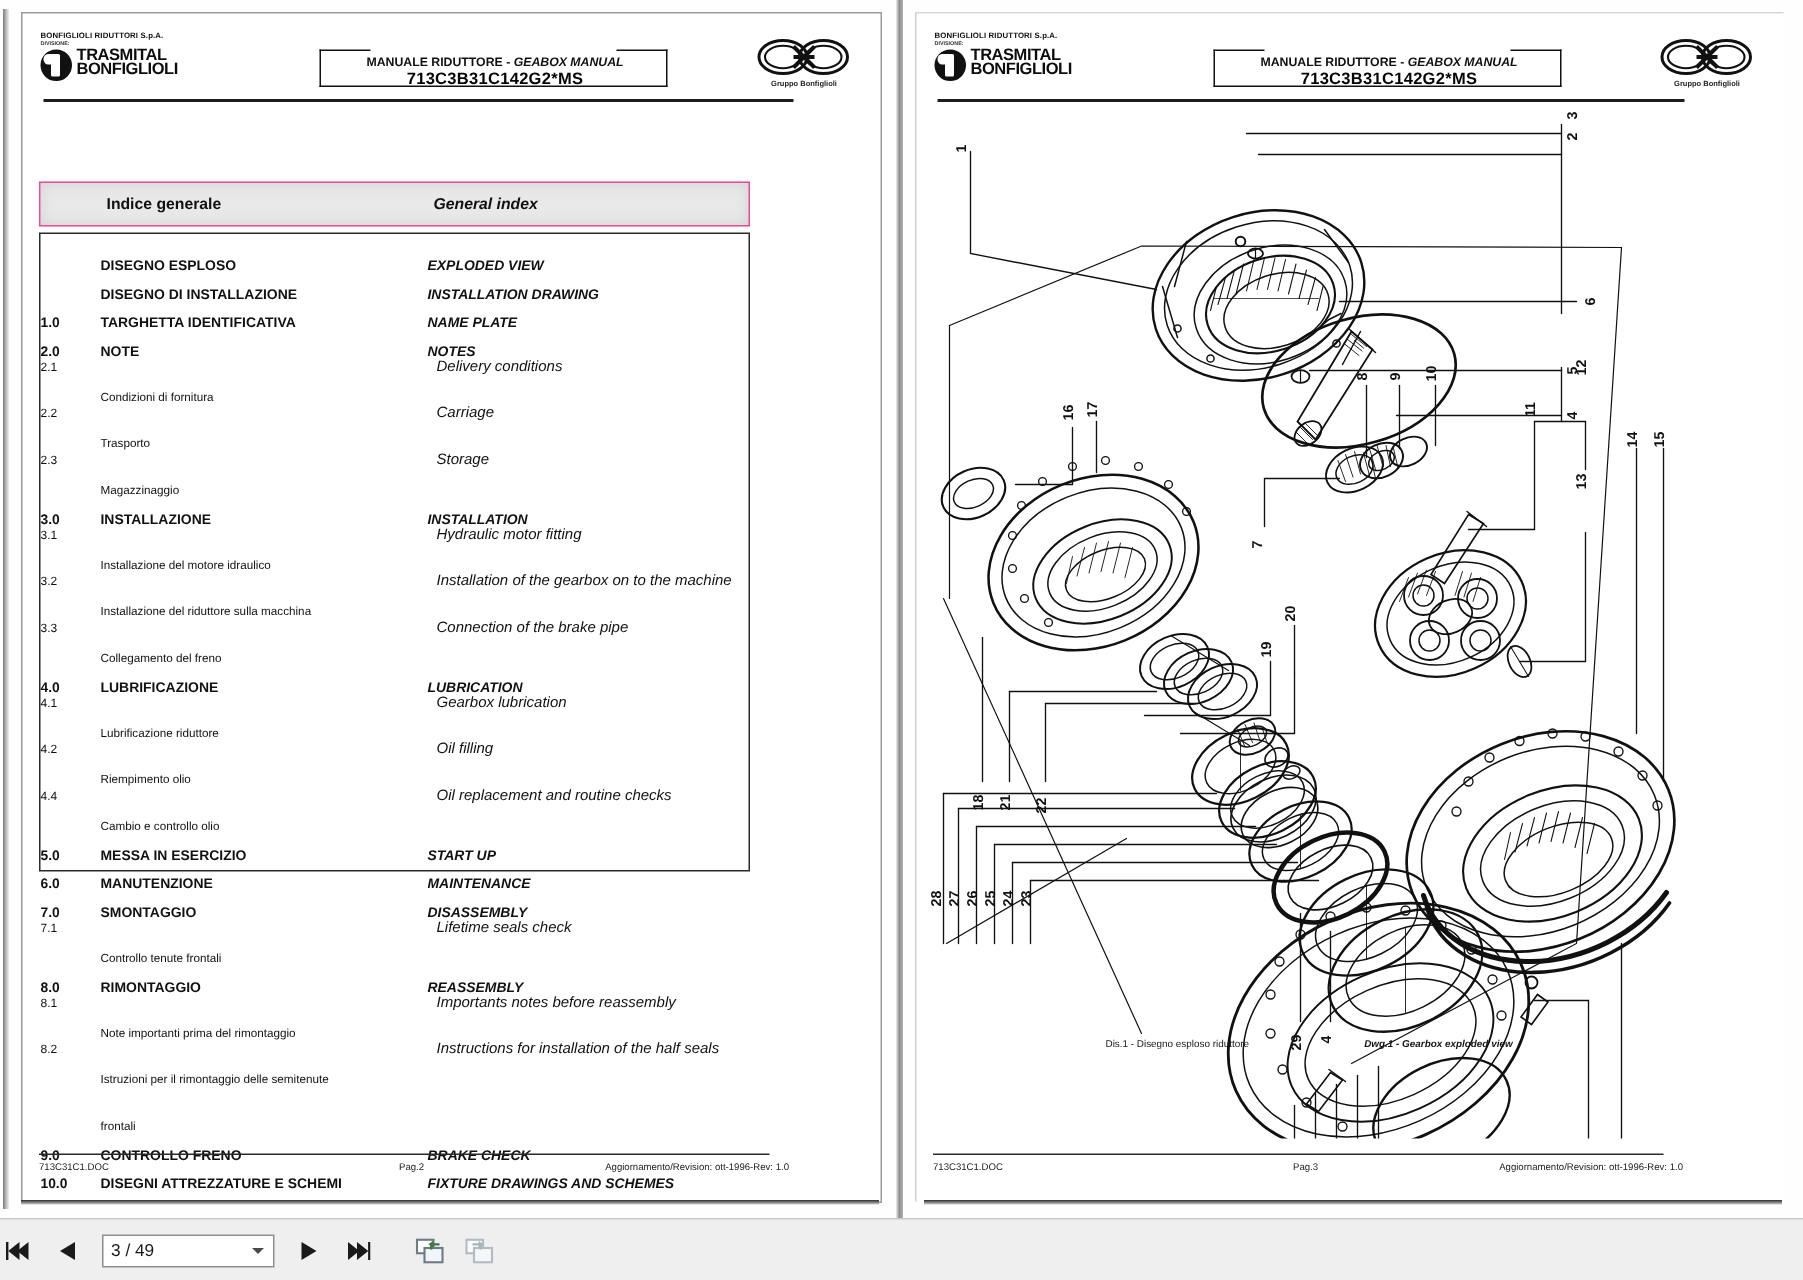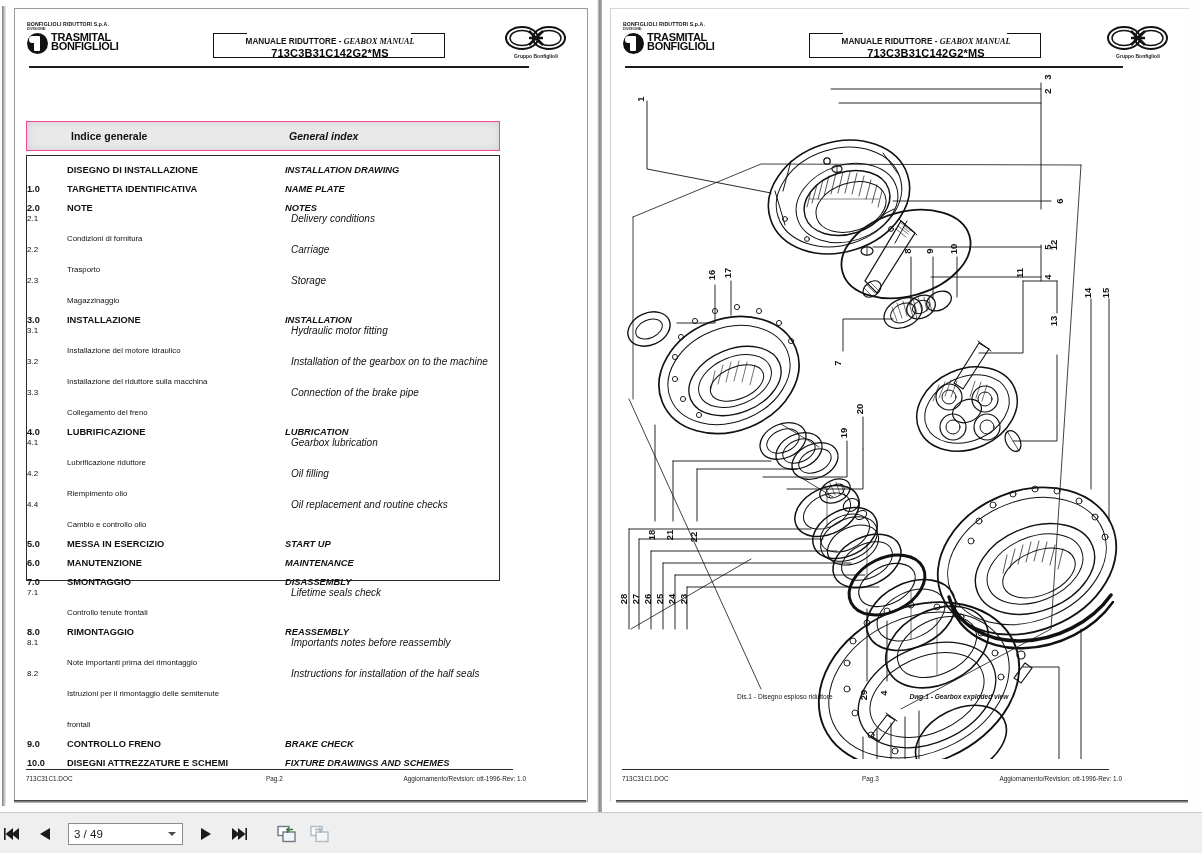--- a/index.html
+++ b/index.html
@@ -76,21 +76,21 @@
   }
   .brand-words { line-height:9.5px; }
   .brand-words div {
     font-size:11px; font-weight:bold; letter-spacing:-.3px; color:#0d0d0d;
     font-family:"Liberation Sans", sans-serif;
   }
   .title-box { position:absolute; left:200px; top:28px; width:230px; }
   .title-line1 {
     font-size:8.2px; font-weight:bold; color:#111; text-align:center; white-space:nowrap;
   }
-  .title-line1 .en { font-style:italic;font-family:Liberation Serif, serif; }
+  .title-line1 .en { font-style:italic; }
   .title-line2 {
     font-size:11px; font-weight:bold; color:#050505; text-align:center;
     letter-spacing:.2px; margin-top:1px;
   }
   .br-l { position:absolute; left:198px; top:24px; width:34px; height:1px; background:#111;}
   .br-r { position:absolute; left:396px; top:24px; width:34px; height:1px; background:#111;}
   .br-lv{ position:absolute; left:198px; top:24px; width:1px; height:25px; background:#111;}
   .br-rv{ position:absolute; left:429px; top:24px; width:1px; height:25px; background:#111;}
   .br-b { position:absolute; left:198px; top:48px; width:232px; height:1px; background:#111;}
   .gruppo { position:absolute; right:14px; top:16px; width:74px; text-align:center; }
@@ -221,20 +221,25 @@
         <div class="hdr-rule"></div>
       </div>
 
       <div class="idx-head">
         <div class="idx-head-it">Indice generale</div>
         <div class="idx-head-en">General index</div>
       </div>
 
       <div class="idx-body">
         <div class="idx-rows" id="index-rows">
+            <div class="idx-row grp-first">
+              <div class="idx-num"></div>
+              <div class="idx-it">DISEGNO ESPLOSO</div>
+              <div class="idx-en">EXPLODED VIEW</div>
+            </div>
             <div class="idx-row grp">
               <div class="idx-num"></div>
               <div class="idx-it">DISEGNO DI INSTALLAZIONE</div>
               <div class="idx-en">INSTALLATION DRAWING</div>
             </div>
             <div class="idx-row grp">
               <div class="idx-num">1.0</div>
               <div class="idx-it">TARGHETTA IDENTIFICATIVA</div>
               <div class="idx-en">NAME PLATE</div>
             </div>

